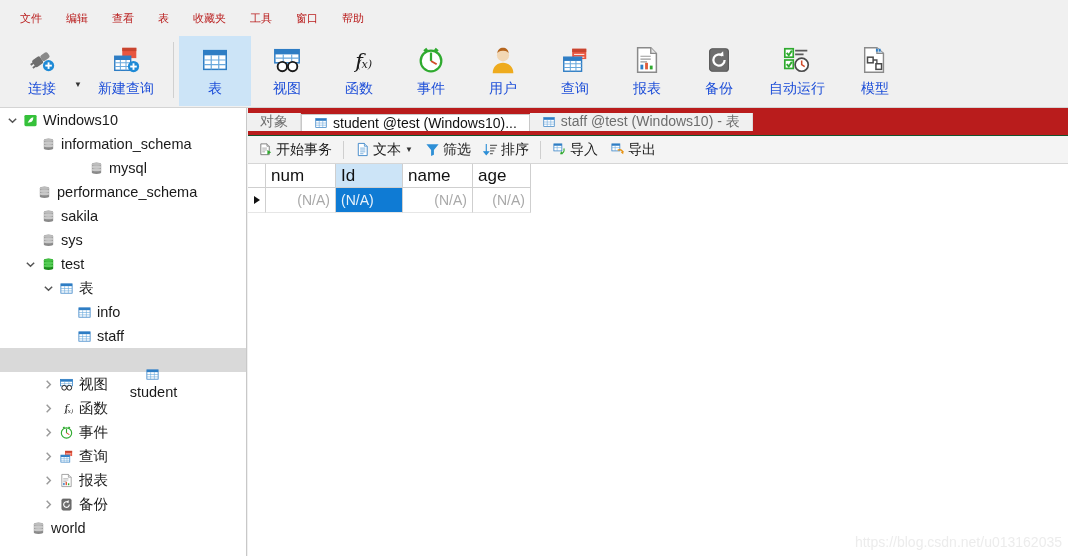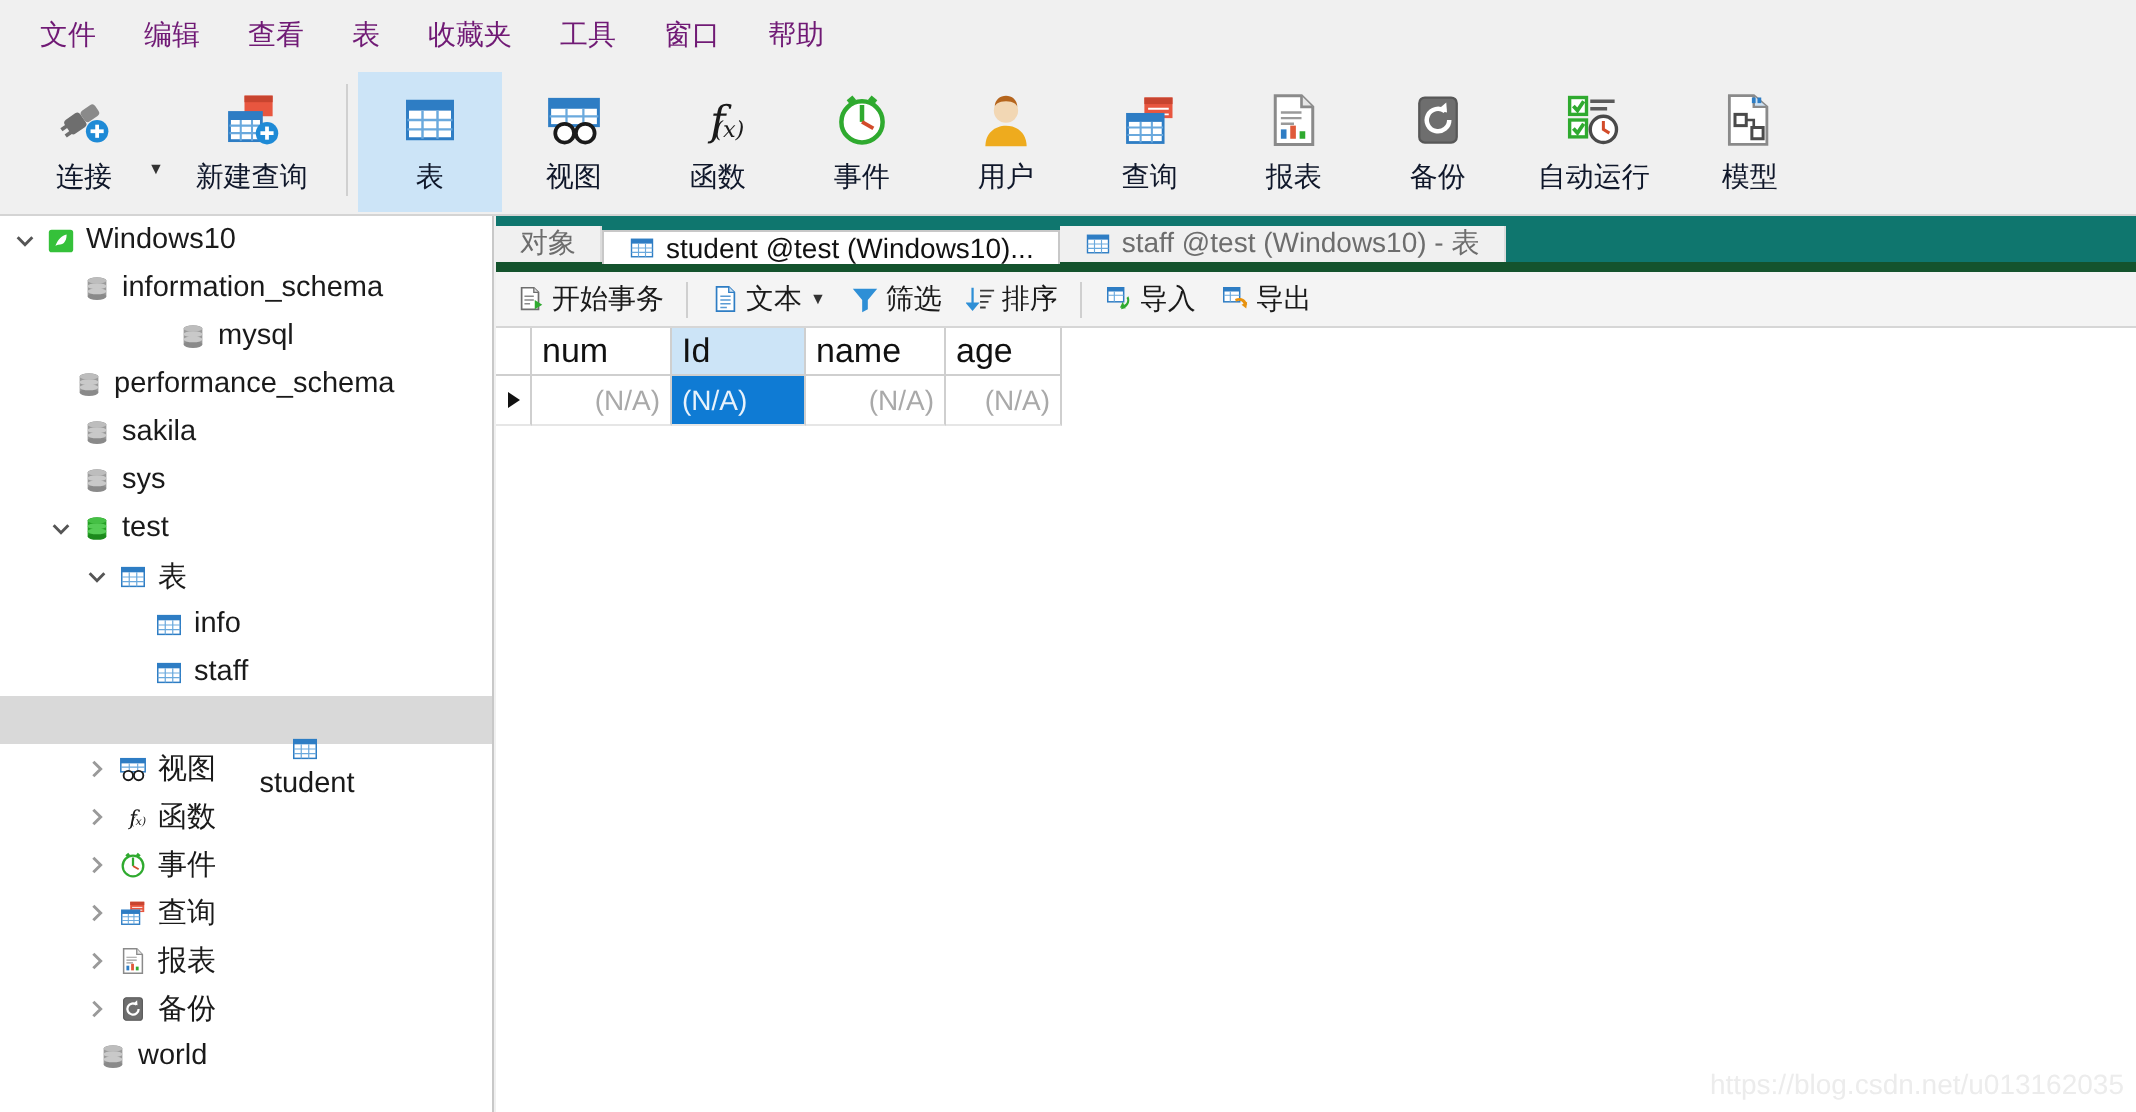--- a/index.html
+++ b/index.html
@@ -13,39 +13,39 @@
   #app { position: relative; width: 1068px; height: 556px; background: #f0f0f0; }
 
   
   .menubar {
     position: absolute; left: 0; top: 0; width: 1068px; height: 36px;
     background: #f0f0f0;
     display: flex; align-items: center;
     padding-left: 8px;
   }
   .menu-item {
-    font-size: 14px; color: #701a75; padding: 4px 12px; white-space: nowrap;
+    font-size: 11px; color: #b91c1c; padding: 4px 12px; white-space: nowrap;
     cursor: default;
   }
 
   
   .toolbar {
     position: absolute; left: 0; top: 36px; width: 1068px; height: 72px;
     background: #f0f0f0; border-bottom: 1px solid #d4d4d4;
     display: flex; align-items: flex-start; padding-left: 6px;
   }
   .tb-btn {
     width: 72px; height: 70px;
     display: flex; flex-direction: column; align-items: center; justify-content: flex-start;
     padding-top: 6px; cursor: default; position: relative;
   }
   .tb-btn.wide { width: 84px; }
   .tb-btn.active { background: #cce4f7; }
   .tb-ico { height: 36px; display: flex; align-items: center; justify-content: center; }
-  .tb-lbl { font-size: 14px; color: #0f172a; margin-top: 2px; white-space: nowrap; }
+  .tb-lbl { font-size: 14px; color: #1d4ed8; margin-top: 2px; white-space: nowrap; }
   .tb-sep {
     width: 1px; height: 56px; background: #d0d0d0; margin: 6px 5px 0 5px; align-self: flex-start;
   }
   .tb-caret {
     font-size: 8px; color: #333; align-self: center; margin: 0 2px 0 -4px; padding-top: 26px;
   }
 
   
   .sidebar {
     position: absolute; left: 0; top: 108px; width: 247px; height: 448px;
@@ -61,22 +61,22 @@
        font-size: 11px; color: #6b6b6b; flex: 0 0 16px; }
   .tree-ico { width: 20px; display: flex; align-items: center; justify-content: center; flex: 0 0 20px; }
   .tree-lbl { margin-left: 3px; }
 
   
   .main {
     position: absolute; left: 248px; top: 108px; width: 820px; height: 448px;
     background: #ffffff;
   }
   .tabbar {
-    position: relative; height: 28px; background: #0f766e;
-    border-bottom: 5px solid #14532d; display: flex; align-items: flex-end;
+    position: relative; height: 28px; background: #b91c1c;
+    border-bottom: 1px solid #14532d; display: flex; align-items: center;
   }
   .tab {
     display: flex; align-items: center; padding: 0 12px; font-size: 14px;
     background: #f0f0f0; color: #6d6d6d; cursor: default;
     border-right: 1px solid #dcdcdc; white-space: nowrap;
   }
   .tab.active {
     background: #ffffff; color: #111; border-top: 1px solid #c8c8c8;
     border-left: 1px solid #c8c8c8; border-right: 1px solid #c8c8c8;
     margin-bottom: -1px;
@@ -544,21 +544,21 @@
         <span class="tree-ico">
           <svg width="15" height="15" viewBox="0 0 32 32">
             <rect x="6" y="4" width="20" height="24" rx="3" fill="#6e6e6e"></rect>
             <rect x="6" y="4" width="20" height="24" rx="3" fill="none" stroke="#575757" stroke-width="1.2"></rect>
             <path d="M22 16a6 6 0 1 1-2.2-4.6" fill="none" stroke="#fff" stroke-width="2.4"></path>
             <path d="M20.4 6.6l0.4 5.4-5.2-1.2z" fill="#fff"></path>
           </svg>
         </span>
         <span class="tree-lbl">备份</span>
       </div>
-      <div class="tree-row" style="padding-left: 30px;">
+      <div class="tree-row" style="padding-left: 12px;">
         <span class="tw"></span>
         <span class="tree-ico">
           <svg width="15" height="15" viewBox="0 0 32 32">
             <ellipse cx="16" cy="7" rx="10" ry="3.6" fill="#9a9a9a"></ellipse>
             <rect x="6" y="7" width="20" height="17" fill="#9a9a9a"></rect>
             <ellipse cx="16" cy="24" rx="10" ry="3.6" fill="#8a8a8a"></ellipse>
             <ellipse cx="16" cy="13" rx="10" ry="3.2" fill="#c9c9c9"></ellipse>
             <ellipse cx="16" cy="18.5" rx="10" ry="3.2" fill="#c9c9c9"></ellipse>
             <ellipse cx="16" cy="7" rx="10" ry="3.2" fill="#bdbdbd"></ellipse>
           </svg>

